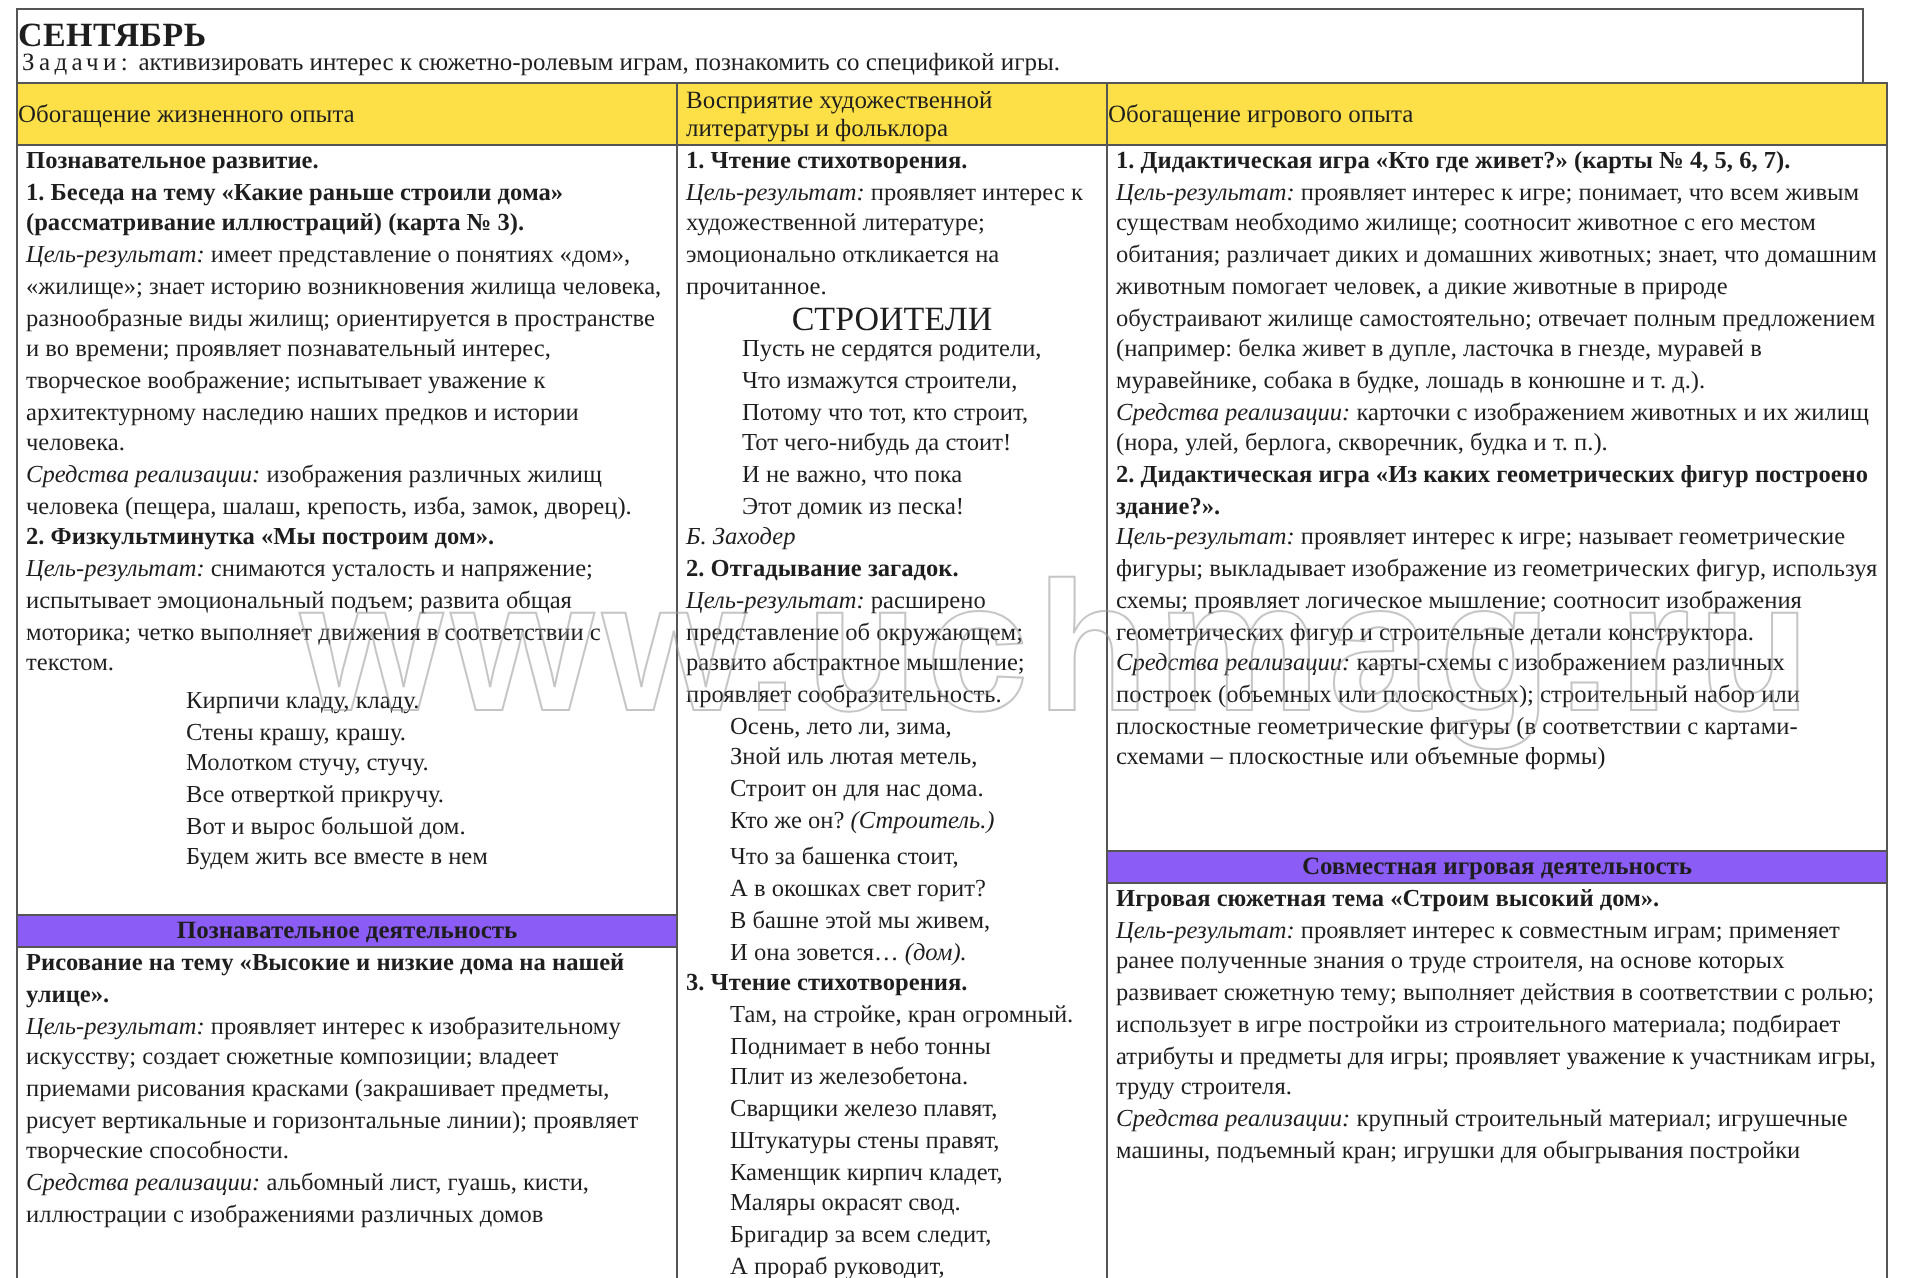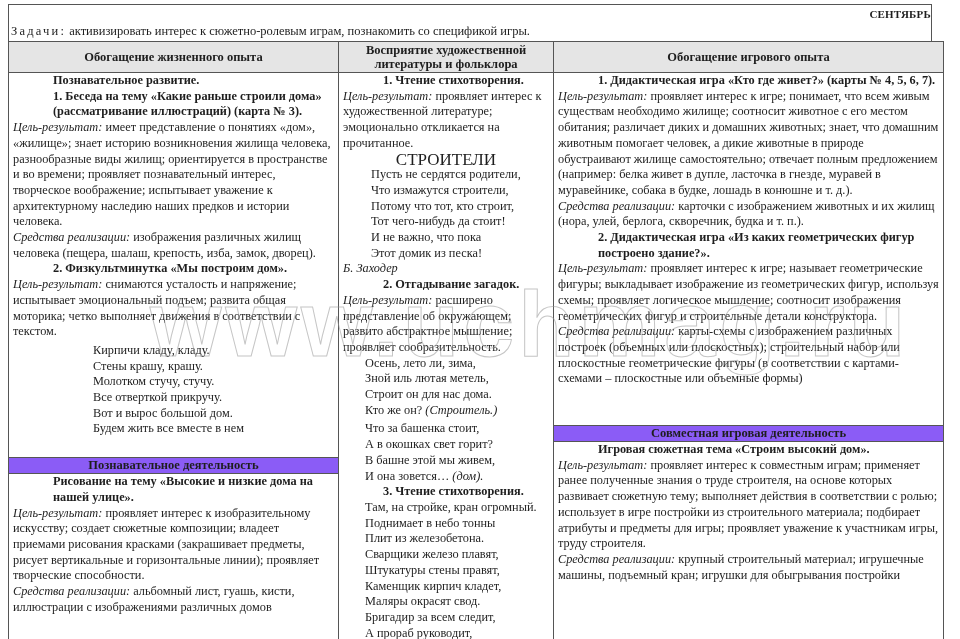--- a/index.html
+++ b/index.html
@@ -1,29 +1,29 @@
 <!DOCTYPE html>
 <html><head>
 <meta charset="utf-8">
 <style>
   html, body { margin: 0; padding: 0; background: #ffffff; }
   body { width: 960px; height: 639px; position: relative; overflow: hidden;
          font-family: "Liberation Serif", "DejaVu Serif", serif; color: #1e1e1e; }
   .page { position: absolute; left: 8px; top: 4px; width: 924px; }
   .title-block { border: 1.5px solid #555; border-bottom: none; height: 36px; position: relative; }
-  .month { position: absolute; top: 3px; left: 0; right: 0; text-align: right;
-           font-weight: bold; font-size: 11px; letter-spacing: 0.2px; }
+  .month { position: absolute; top: 3px; left: 0; right: 0; text-align: left;
+           font-weight: bold; font-size: 17px; letter-spacing: 0.2px; }
   .tasks { position: absolute; top: 19px; left: 2px; font-size: 12.5px; }
   .tasks .tasks-label { letter-spacing: 2.2px; }
   table { border-collapse: collapse; width: 924px; table-layout: fixed; }
   td, th { border: 1.5px solid #555; vertical-align: top; padding: 0 4px; }
-  th { background: #e5e5e5; font-weight: bold; font-size: 12.5px; text-align: center;
+  th { background: #fde047; font-weight: normal; font-size: 12.5px; text-align: left;
        vertical-align: middle; line-height: 14px; height: 30px; padding: 0 4px; }
   .cell { font-size: 12.3px; line-height: 15.7px; }
-  .b { font-weight: bold; margin-left: 40px; }
+  .b { font-weight: bold; }
   .i { font-style: italic; }
   .poem { padding-left: 80px; }
   .poem2 { padding-left: 28px; }
   .center { text-align: center; }
   .right { text-align: left; padding-right: 12px; }
   .sub-head { background: #8b5cf6; font-weight: bold; text-align: center; font-size: 12.5px;
               border-top: 1.5px solid #555; border-bottom: 1.5px solid #555; height: 15px; line-height: 15px; }
   .col-inner { padding: 0 4px; }
   .col1 { width: 329px; padding: 0; }
   .col2 { width: 206px; }

